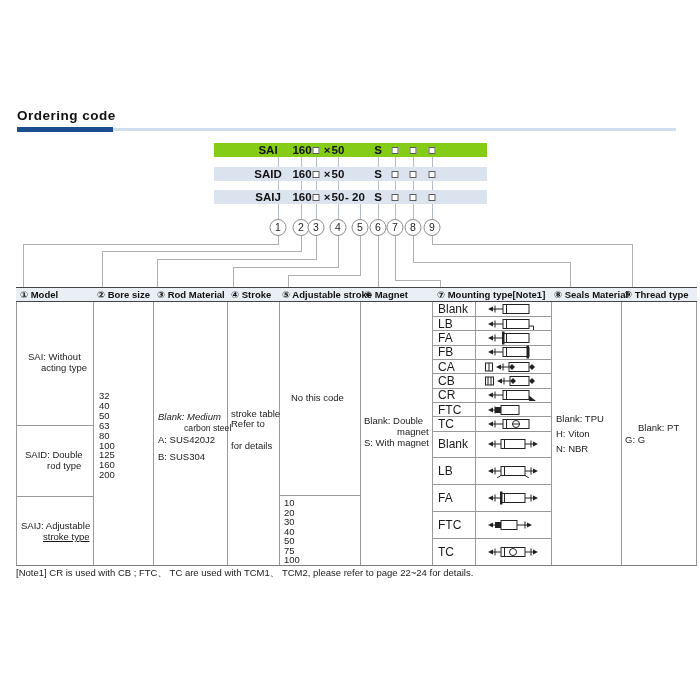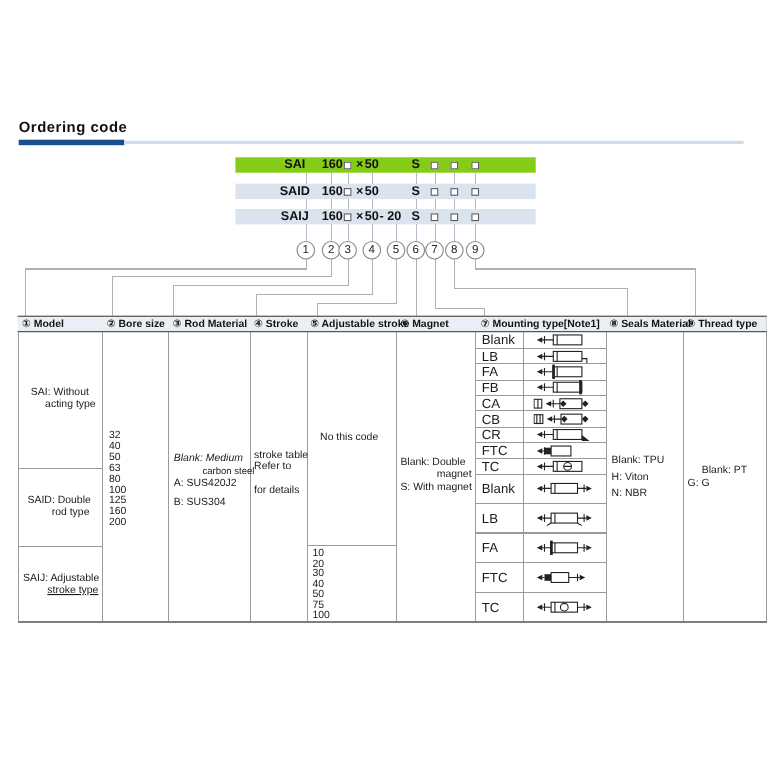--- a/index.html
+++ b/index.html
@@ -339,13 +339,14 @@
       </div>
     </div>
 
   <div class="cell" style="left:556px;top:414px;">Blank: TPU</div>
   <div class="cell" style="left:556px;top:429px;">H: Viton</div>
   <div class="cell" style="left:556px;top:444px;">N: NBR</div>
 
   <div class="cell" style="left:625px;top:423px;padding-left:13px;">Blank: PT</div>
   <div class="cell" style="left:625px;top:435px;">G: G</div>
 
+  <div class="note">[Note1] CR is used with CB ; FTC、 TC are used with TCM1、 TCM2, please refer to page 22~24 for details.</div>
 </div>
 
 </body></html>

